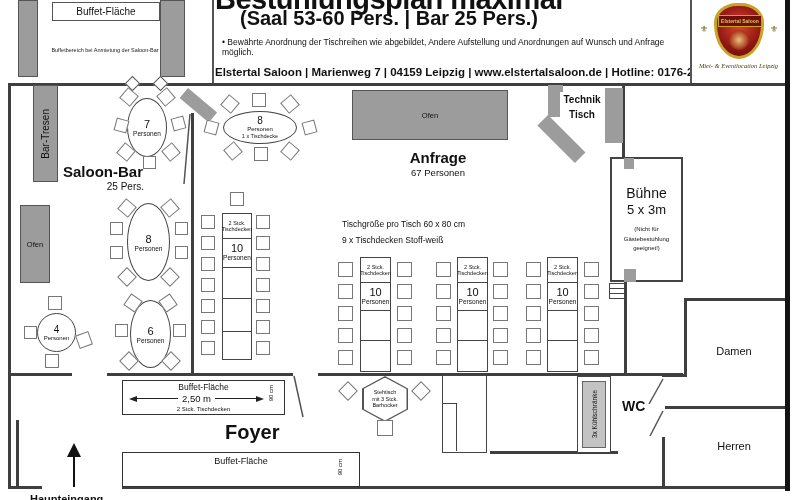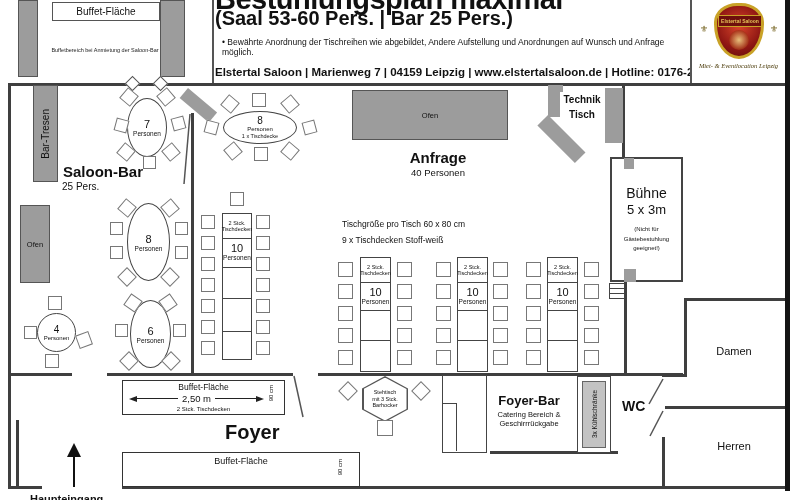--- a/index.html
+++ b/index.html
@@ -20,21 +20,21 @@
   .tri-r{width:0;height:0;border-top:3.5px solid transparent;border-bottom:3.5px solid transparent;border-left:8px solid #222;}
   .hex{clip-path:polygon(50% 0%,100% 27%,100% 73%,50% 100%,0% 73%,0% 27%);}
 </style>
 </head>
 <body>
 
 <div id="plan">
 
   <div class="abs" style="left:212px;top:0;width:478px;height:83px;background:#fff;"></div>
   <div class="abs" style="left:215px;top:-17px;font-size:29px;font-weight:bold;letter-spacing:-0.5px;white-space:nowrap;">Bestuhlungsplan maximal</div>
-  <div class="abs" style="left:215px;top:7px;font-size:20px;font-weight:bold;white-space:nowrap;">(Saal 53-60 Pers. | Bar 25 Pers.)</div>
+  <div class="abs" style="left:215px;top:7px;font-size:20px;font-weight:bold;white-space:nowrap;padding-left:25px;">(Saal 53-60 Pers. | Bar 25 Pers.)</div>
   <div class="abs" style="left:222px;top:37px;width:470px;font-size:8.5px;"><span>•&nbsp;</span><span>Bewährte Anordnung der Tischreihen wie abgebildet, Andere Aufstellung und Anordnungen auf Wunsch und Anfrage möglich.</span></div>
   <div class="abs" style="left:215px;top:66px;font-size:11.5px;font-weight:600;white-space:nowrap;">Elstertal Saloon | Marienweg 7 | 04159 Leipzig | www.elstertalsaloon.de | Hotline: 0176-23211800</div>
 
   <div class="abs" style="left:692px;top:0;width:93px;height:83px;background:#fff;">
     <div class="abs" style="left:22px;top:3px;width:50px;height:56px;background:radial-gradient(circle at 50% 40%, #d8452b 0%, #8f1713 60%, #5e0c0a 100%);
                 border:3px solid #c9a227;border-radius:46% 46% 50% 50% / 34% 34% 62% 62%;box-sizing:border-box;">
       <div class="abs ctr" style="left:1px;top:9px;width:42px;height:10px;background:#6e0f0c;border:0.5px solid #c9a227;color:#e8c35a;font-size:5px;font-weight:bold;white-space:nowrap;overflow:hidden;">Elstertal Saloon</div>
       <div class="abs" style="left:12px;top:24px;width:20px;height:20px;border-radius:50%;background:radial-gradient(circle,#f3d98b 0%,#a33016 70%);opacity:0.85;"></div>
     </div>
     <div class="abs" style="left:8px;top:24px;font-size:9px;color:#6d5a12;">⚜</div>
@@ -82,32 +82,32 @@
     <span>Buffet-Fläche</span>
     </div>
   <div class="abs" style="left:20px;top:47px;width:170px;text-align:center;font-size:5.5px;color:#222;">Buffetbereich bei Anmietung der Saloon-Bar</div>
   <div class="chair" style="left:127px;top:78px;width:11px;height:11px;transform:rotate(45deg);border-color:#555;"></div>
   <div class="chair" style="left:155px;top:78px;width:11px;height:11px;transform:rotate(45deg);border-color:#555;"></div>
 
   <div class="gray ctr" style="left:33px;top:85px;width:25px;height:97px;">
     <span class="vtext" style="font-size:10px;">Bar-Tresen</span>
     </div>
   <div class="abs" style="left:62px;top:163px;width:82px;text-align:center;font-size:15px;font-weight:bold;">Saloon-Bar</div>
-  <div class="abs" style="left:62px;top:181px;width:82px;text-align:left;font-size:10px;">25 Pers.</div>
+  <div class="abs" style="left:62px;top:181px;width:82px;text-align:right;font-size:10px;">25 Pers.</div>
   <div class="gray ctr" style="left:20px;top:205px;width:30px;height:78px;">
     <span style="font-size:7.5px;">Ofen</span>
     </div>
 
   <div class="gray" style="left:188px;top:88px;width:38px;height:13px;transform:rotate(40deg);transform-origin:top left;border:none;"></div>
 
   <div class="gray ctr" style="left:352px;top:90px;width:156px;height:50px;">
     <span style="font-size:7.5px;">Ofen</span>
     </div>
   <div class="abs" style="left:393px;top:149px;width:90px;text-align:center;font-size:15px;font-weight:bold;">Anfrage</div>
-  <div class="abs" style="left:393px;top:167px;width:90px;text-align:center;font-size:9.5px;">40 Personen</div>
+  <div class="abs" style="left:393px;top:167px;width:90px;text-align:center;font-size:9.5px;">67 Personen</div>
   <div class="abs" style="left:342px;top:219px;font-size:8.5px;">Tischgröße pro Tisch 60 x 80 cm</div>
   <div class="abs" style="left:342px;top:235px;font-size:8.5px;">9 x Tischdecken Stoff-weiß</div>
 
   <div class="gray" style="left:548px;top:85px;width:15px;height:32px;border:none;"></div>
   <div class="gray" style="left:548px;top:115px;width:53px;height:15px;transform:rotate(45deg);transform-origin:top left;border:none;"></div>
   <div class="gray" style="left:605px;top:88px;width:18px;height:55px;border:none;"></div>
   <div class="abs" style="left:560px;top:92px;width:44px;text-align:center;font-size:10px;font-weight:bold;line-height:1.5;background:#fff;">
     <div>Technik</div>
     <div>Tisch</div>
   </div>
@@ -233,25 +233,20 @@
     <div class="hex ctr" style="position:absolute;left:1.5px;top:1.5px;width:43px;height:43px;background:#fff;font-size:5.5px;line-height:1.25;">
       <div>Stehtisch</div>
       <div>mit 3 Stck.</div>
       <div>Barhocker</div>
     </div>
   </div>
 
   <div class="abs" style="left:442px;top:375px;width:45px;height:78px;border:1.5px solid #444;box-sizing:border-box;background:#fff;">
     <div class="divline" style="left:13px;top:27px;width:1px;height:48px;"></div>
     <div class="divline" style="left:0;top:27px;width:13px;height:1px;"></div>
-  </div>
-  <div class="abs" style="left:490px;top:393px;width:78px;text-align:center;">
-    <div style="font-size:13px;font-weight:600;">Foyer-Bar</div>
-    <div style="font-size:7.5px;margin-top:2px;">Catering Bereich &amp;</div>
-    <div style="font-size:7.5px;">Geschirrrückgabe</div>
   </div>
 
   <div class="abs ctr" style="left:577px;top:376px;width:34px;height:77px;border:1.5px solid #444;box-sizing:border-box;background:#fff;">
     <div class="ctr" style="width:24px;height:67px;background:#c3c3c3;border:1px solid #666;box-sizing:border-box;">
       <span class="vtext" style="font-size:6.5px;">3x Kühlschränke</span>
     </div>
   </div>
 
   <div class="abs" style="left:622px;top:398px;font-size:14px;font-weight:bold;">WC</div>
   <div class="abs" style="left:684px;top:345px;width:100px;text-align:center;font-size:11px;">Damen</div>

